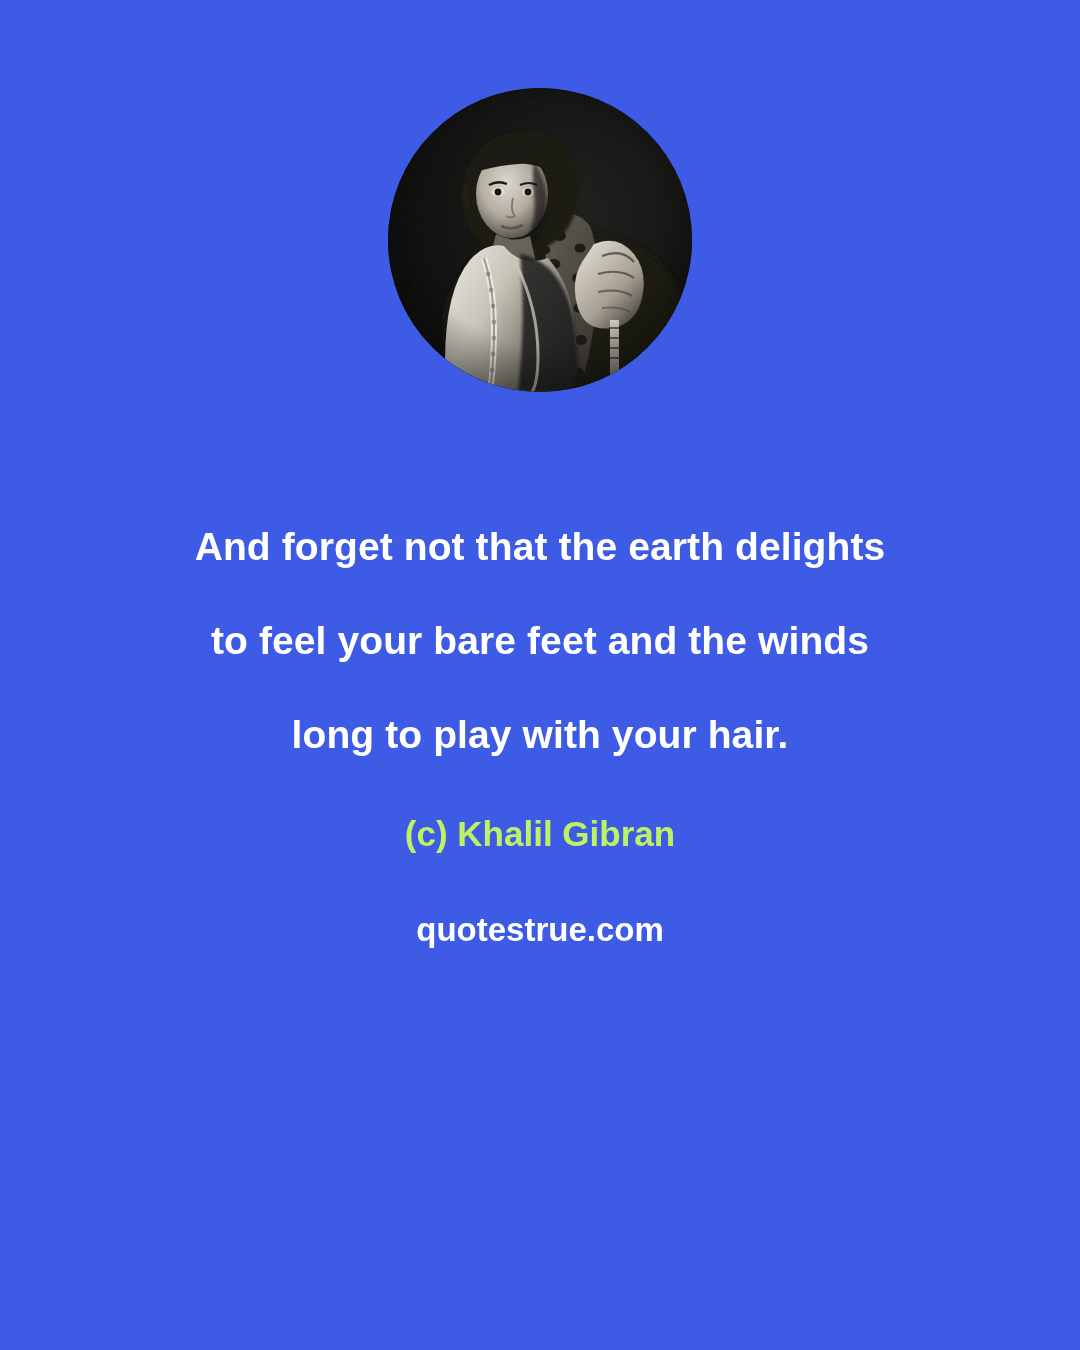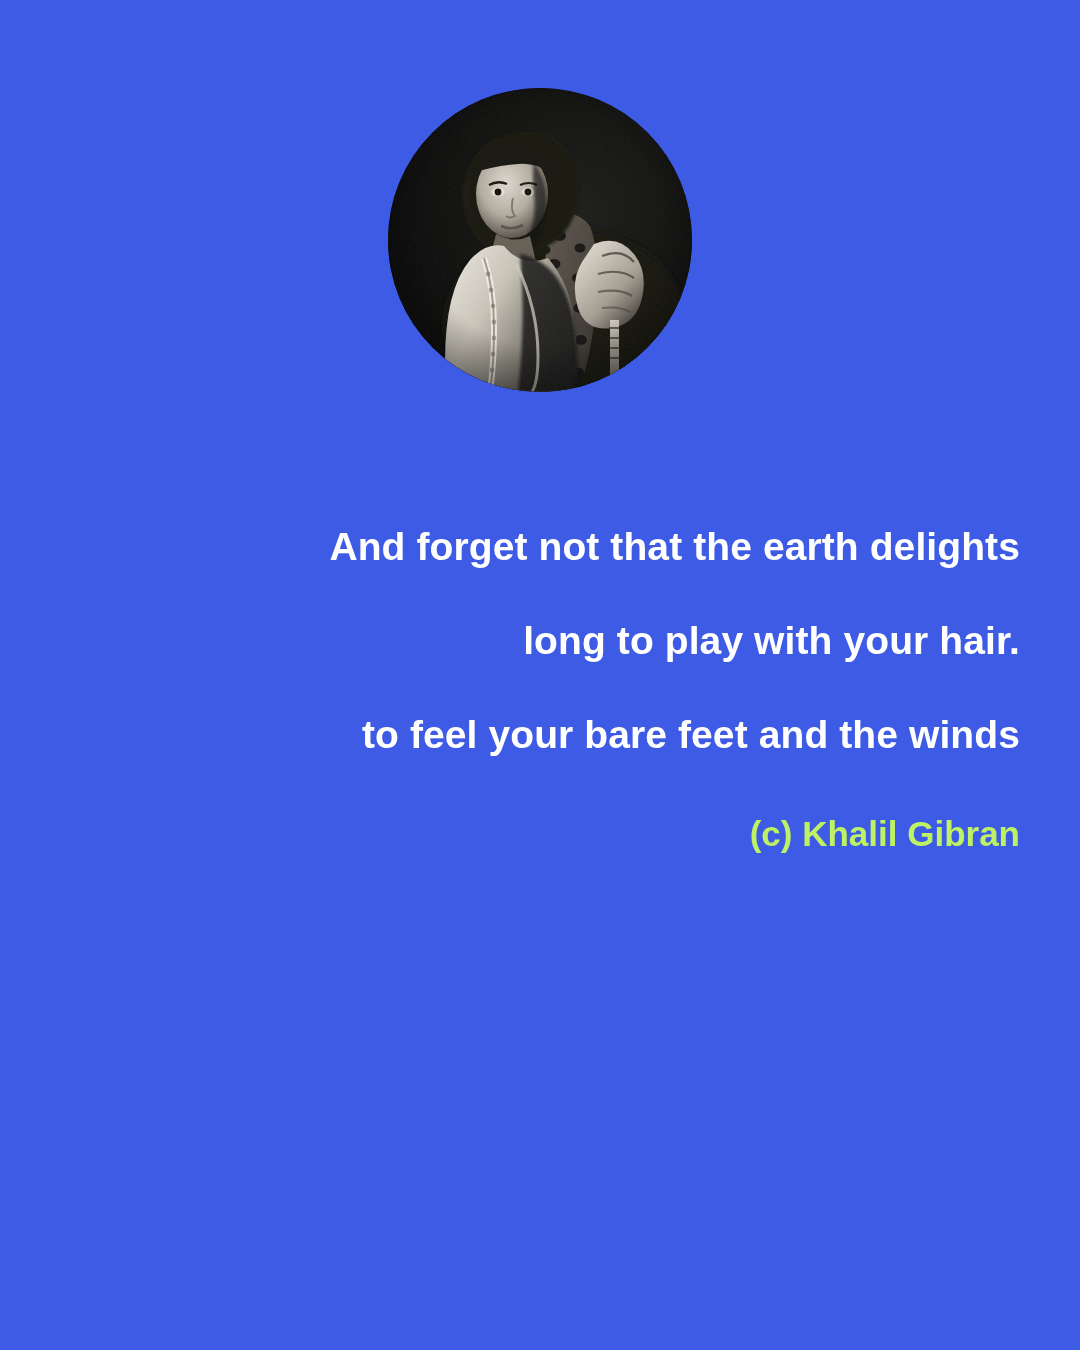--- a/index.html
+++ b/index.html
@@ -44,21 +44,21 @@
     height: 304px;
   }
 
   
   .text-block {
     position: absolute;
     left: 50%;
     transform: translateX(-50%);
     top: 500px;
     width: 960px;
-    text-align: right;
+    text-align: center;
   }
 
   .quote {
     color: #ffffff;
     font-size: 39px;
     font-weight: bold;
     line-height: 94px;
     letter-spacing: 0.1px;
     margin: 0;
     padding: 0;
@@ -231,22 +231,23 @@
           <rect x="0" y="0" width="304" height="304" filter="url(#grain)" opacity="0.5"></rect>
         </g>
       </svg>
     </div>
   </div>
 
   <div class="text-block">
 
     <blockquote class="quote">
       <span class="qline">And forget not that the earth delights</span>
+      <span class="qline">to feel your bare feet and the winds</span>
       <span class="qline">long to play with your hair.</span>
-      <span class="qline">to feel your bare feet and the winds</span>
     </blockquote>
 
     <p class="author">(c) Khalil Gibran</p>
 
+    <p class="site">quotestrue.com</p>
 
   </div>
 
 </div>
 
 </body></html>

